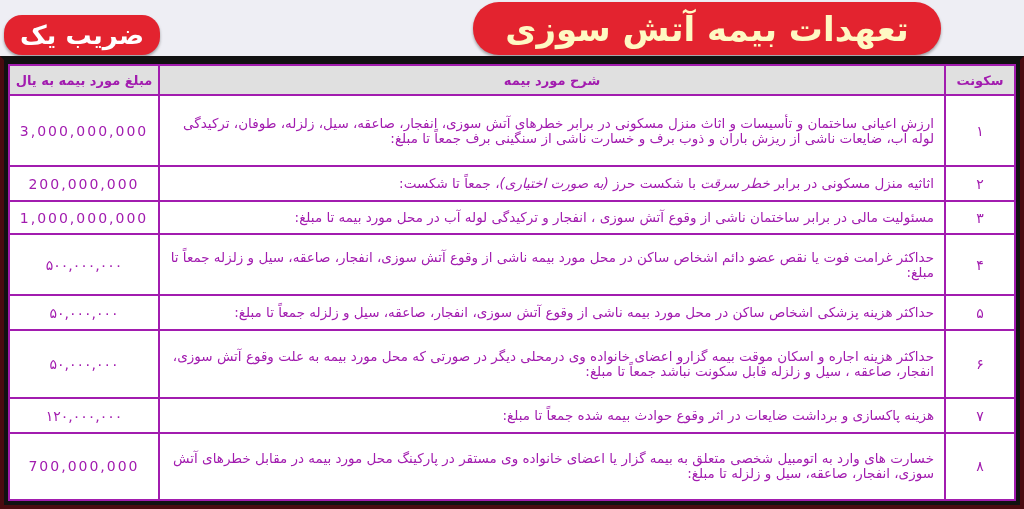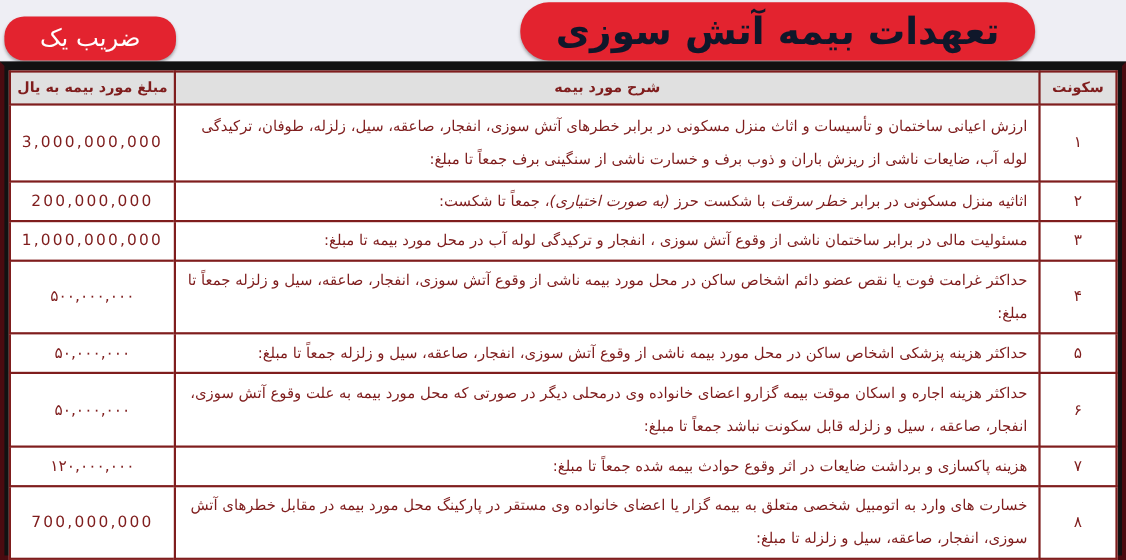--- a/index.html
+++ b/index.html
@@ -12,74 +12,74 @@
     .title-pill {
       position: absolute;
       left: 473px; top: 2px;
       width: 468px; height: 53px;
       background: #e3232f;
       border-radius: 26px;
       box-shadow: 0 2px 3px rgba(0,0,0,0.35);
       display: flex; align-items: center; justify-content: center;
     }
     .title-pill span {
-      color: #0f172a; font-weight: bold; font-size: 34px;
+      color: #fef9c3; font-weight: bold; font-size: 34px;
       font-family: "DejaVu Sans", sans-serif;
       direction: rtl;
     }
     .factor-pill {
       position: absolute;
       left: 4px; top: 15px;
       width: 156px; height: 40px;
       background: #e3232f;
       border-radius: 18px;
       box-shadow: 0 2px 3px rgba(0,0,0,0.35);
       display: flex; align-items: center; justify-content: center;
     }
     .factor-pill span {
-      color: #fff; font-weight: normal; font-size: 22px;
+      color: #fff; font-weight: bold; font-size: 26px;
       direction: rtl;
     }
     .frame {
       position: absolute;
       left: 0; top: 56px; width: 1024px; height: 453px;
       background: #111;
       border: 4px solid #4a0b10;
       border-top: 4px solid #111;
       padding: 4px 4px 4px 4px;
     }
     table {
       width: 100%;
       height: 100%;
       border-collapse: collapse;
       background: #fff;
       direction: rtl;
       table-layout: fixed;
     }
     td, th {
-      border: 2px solid #7f1d1d;
+      border: 2px solid #a21caf;
       font-family: "DejaVu Sans", sans-serif;
-      color: #7f1d1d;
+      color: #a21caf;
       margin-left: 10px;
     }
     th {
       background: #e0e0e0;
       font-weight: bold;
       font-size: 13px;
       height: 30px;
     }
     td.idx {
       text-align: center;
       font-size: 14px;
       vertical-align: middle;
     }
     td.desc {
       text-align: right;
       font-size: 13.5px;
-      line-height: 30px;
+      line-height: 15px;
       padding: 2px 10px 2px 8px;
       vertical-align: middle;
     }
     td.amt {
       text-align: center;
       font-size: 14px;
       letter-spacing: 2px;
       vertical-align: middle;
       direction: ltr;
     }

